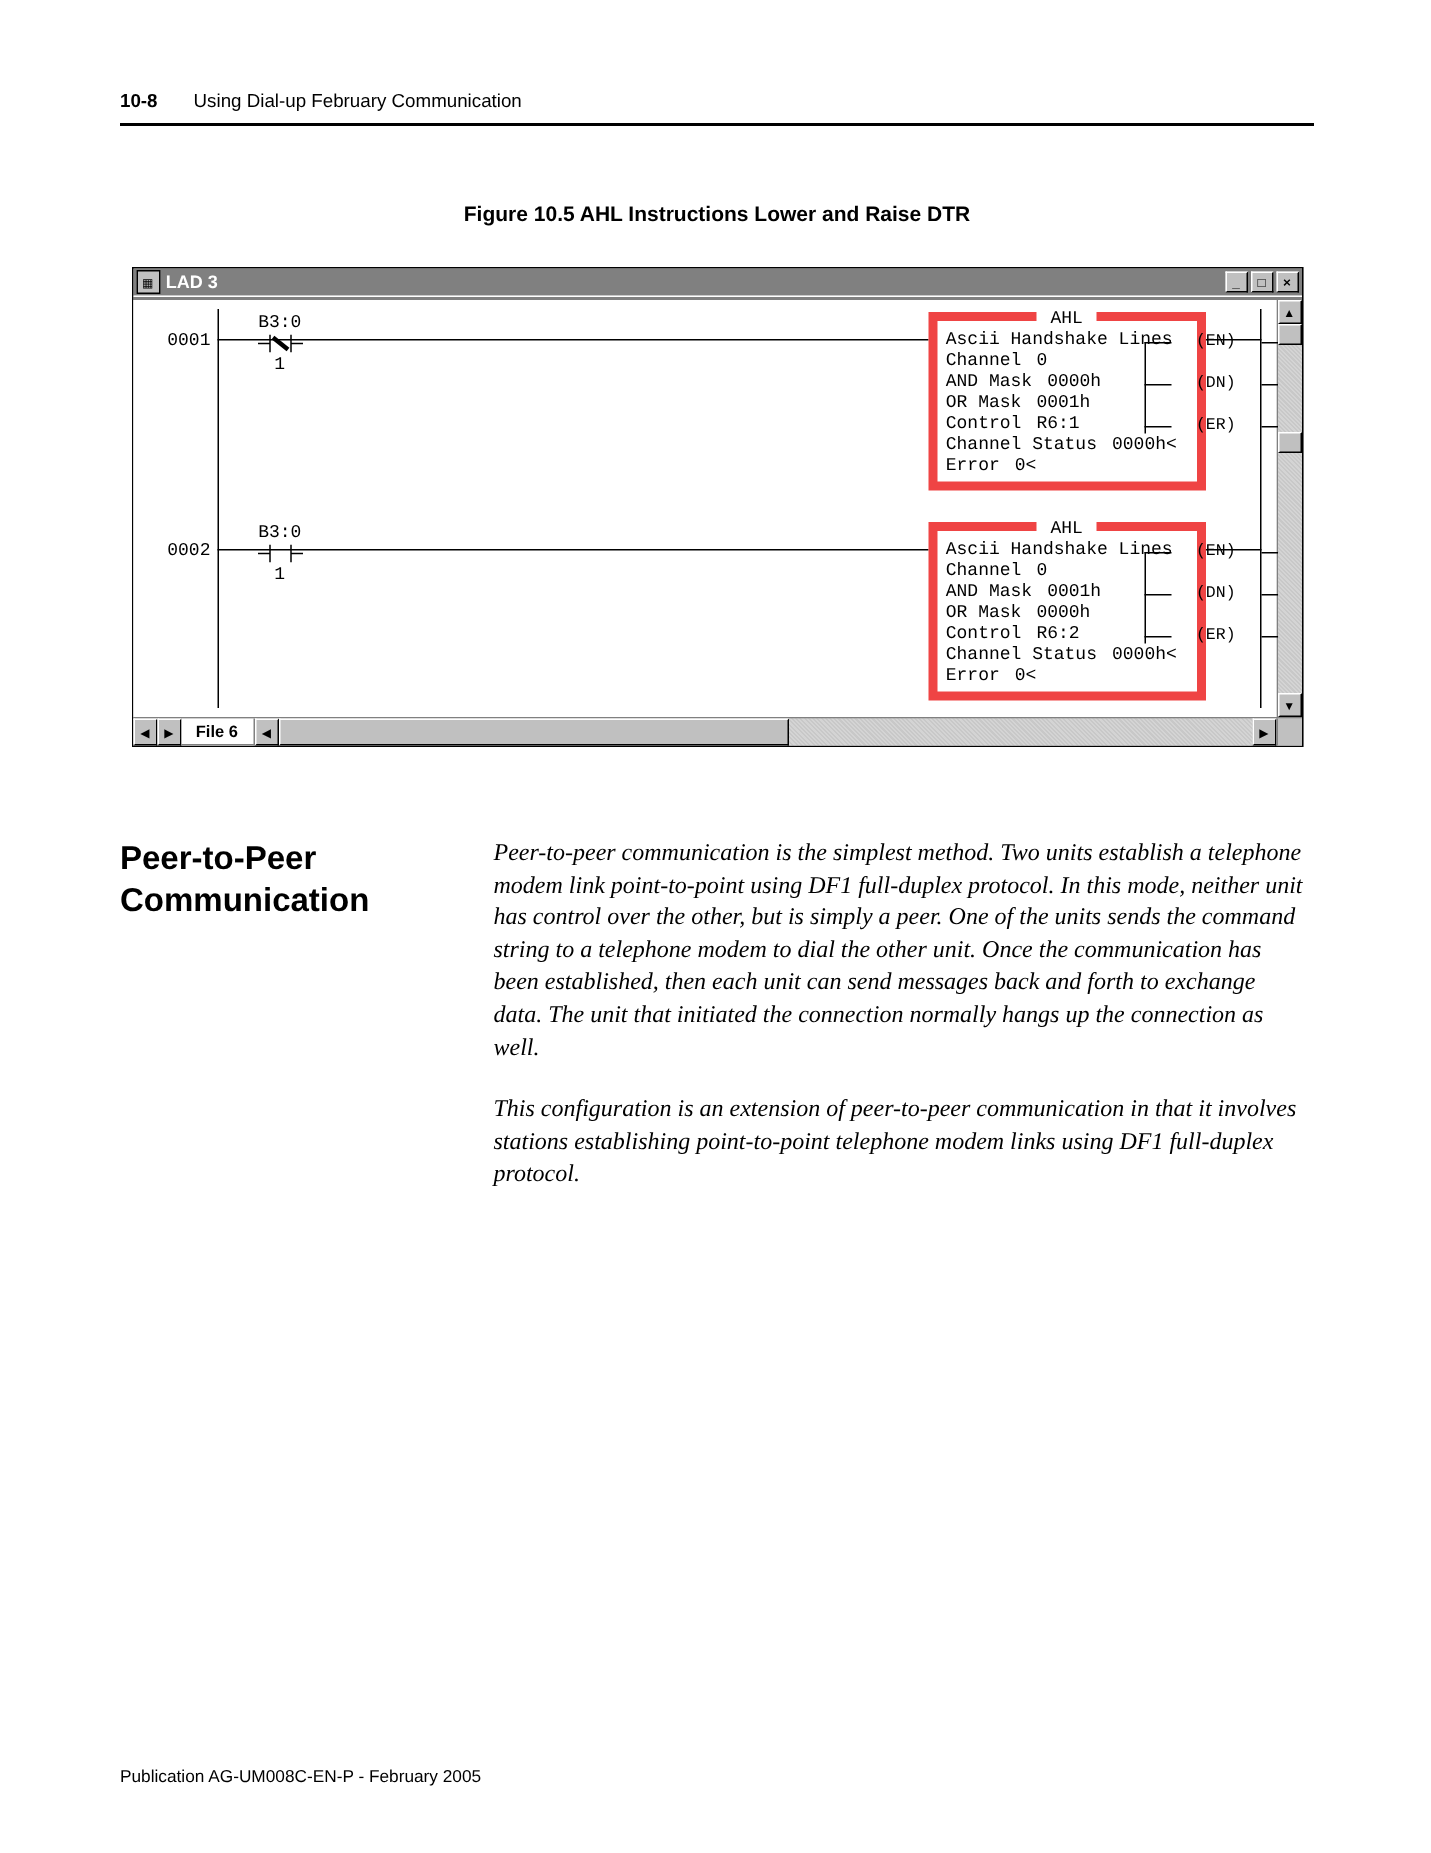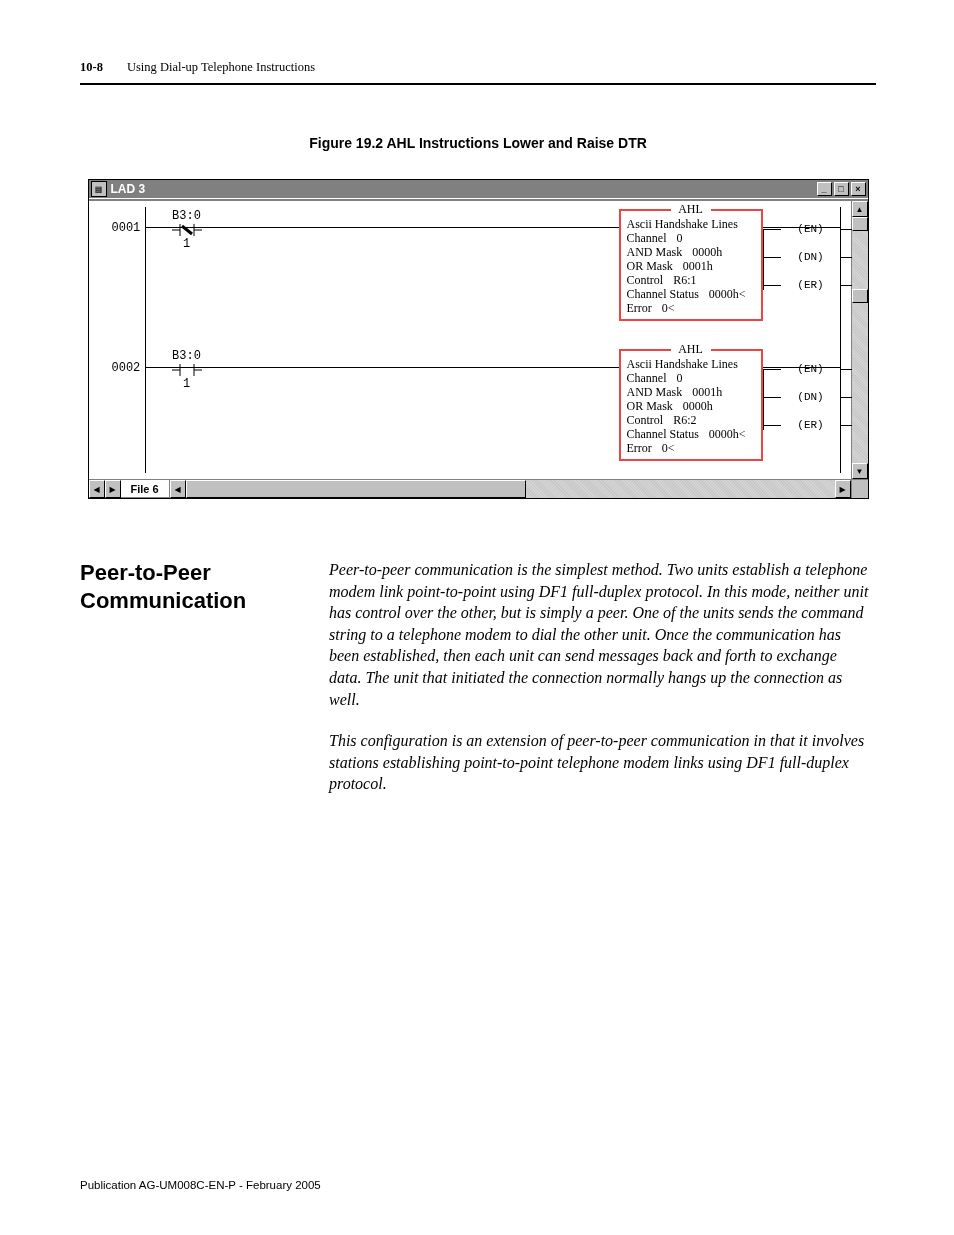--- a/index.html
+++ b/index.html
@@ -13,21 +13,21 @@
   .page {
     padding: 60px 78px 40px 80px;
     box-sizing: border-box;
     width: 954px;
     min-height: 1235px;
     position: relative;
   }
   .header {
     display: flex;
     align-items: center;
-    font-family: Liberation Serif, serif;
+    font-family: Liberation Sans, sans-serif;
     font-size: 12.5px;
     color: #000;
     padding-bottom: 8px;
     border-bottom: 2.5px solid #000;
     margin-bottom: 50px;
   }
   .page-number {
     font-weight: bold;
     margin-right: 24px;
   }
@@ -134,23 +134,23 @@
     font-size:12px;
     text-align:center;
   }
   .contact .addr { position:relative; top:0; }
   .contact .sym  { letter-spacing:1px; height:14px; display:flex; align-items:center; justify-content:center;}
   .contact .sym svg { display:block; }
   .contact .bit  { }
 
   .ahl-box {
     position:absolute;
-    border:2px solid #ef4444;
+    border:6px solid #ef4444;
     background:#fff;
-    font-family:Liberation Serif, serif;
+    font-family:Liberation Mono, monospace;
     font-size:12px;
     padding: 2px 6px 4px 6px;
     min-width: 144px;
     box-sizing:border-box;
   }
   .ahl-title {
     text-align:center; margin-top:-11px;
     background:#fff;
     width:40px;
     margin-left:auto; margin-right:auto;
@@ -236,24 +236,24 @@
     font-size: 11.5px;
   }
 </style>
 </head>
 <body>
 
 <div class="page">
 
   <div class="header">
     <span class="page-number">10-8</span>
-    <span>Using Dial-up Telephone Instructions</span>
+    <span>Using Dial-up February Communication</span>
   </div>
 
-  <div class="figure-caption">Figure 19.2 AHL Instructions Lower and Raise DTR</div>
+  <div class="figure-caption">Figure 10.5 AHL Instructions Lower and Raise DTR</div>
 
   <div class="lad-window">
     <div class="titlebar">
       <span class="app-icon">▦</span>
       <span class="title">LAD 3</span>
       <span class="winbtn">_</span>
       <span class="winbtn">□</span>
       <span class="winbtn">×</span>
     </div>
     <div class="lad-divider"></div>

